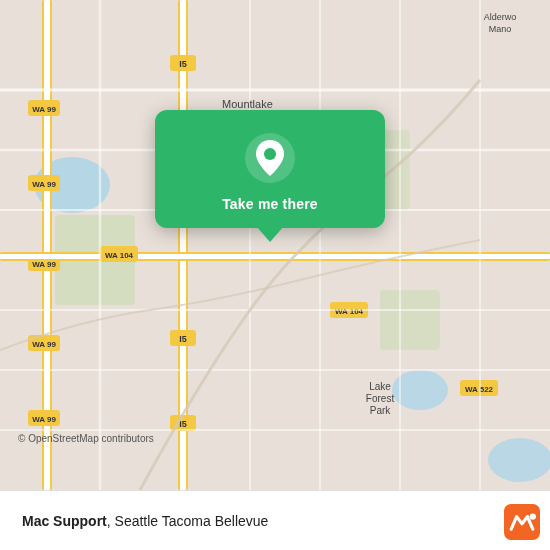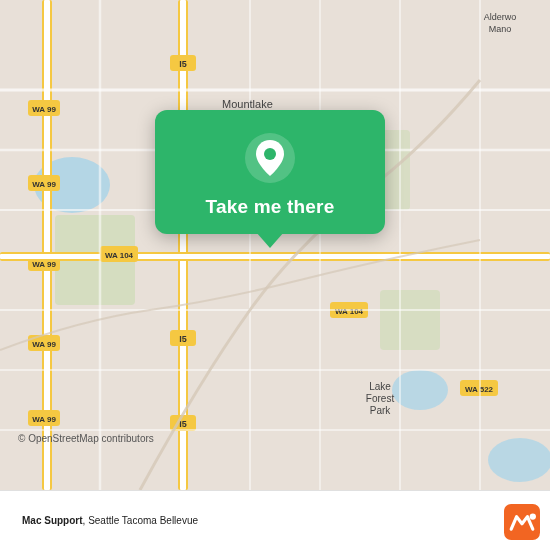--- a/index.html
+++ b/index.html
@@ -57,21 +57,21 @@
     }
 
     .location-pin-icon {
       width: 52px;
       height: 52px;
       margin-bottom: 12px;
     }
 
     .take-me-there-label {
       color: #fff;
-      font-size: 19px;
+      font-size: 14px;
       font-weight: bold;
       letter-spacing: 0.2px;
       text-align: center;
     }
 
     
     #bottom-bar {
       width: 550px;
       height: 60px;
       background: #fff;
@@ -98,21 +98,21 @@
 
     .osm-attribution {
       font-size: 10px;
       color: #555;
       position: absolute;
       bottom: 46px;
       left: 18px;
     }
 
     .place-label {
-      font-size: 10px;
+      font-size: 14px;
       color: #222;
       padding-left: 6px;
     }
 
     .place-label strong {
       font-weight: bold;
     }
   </style>
 </head>
 <body>

